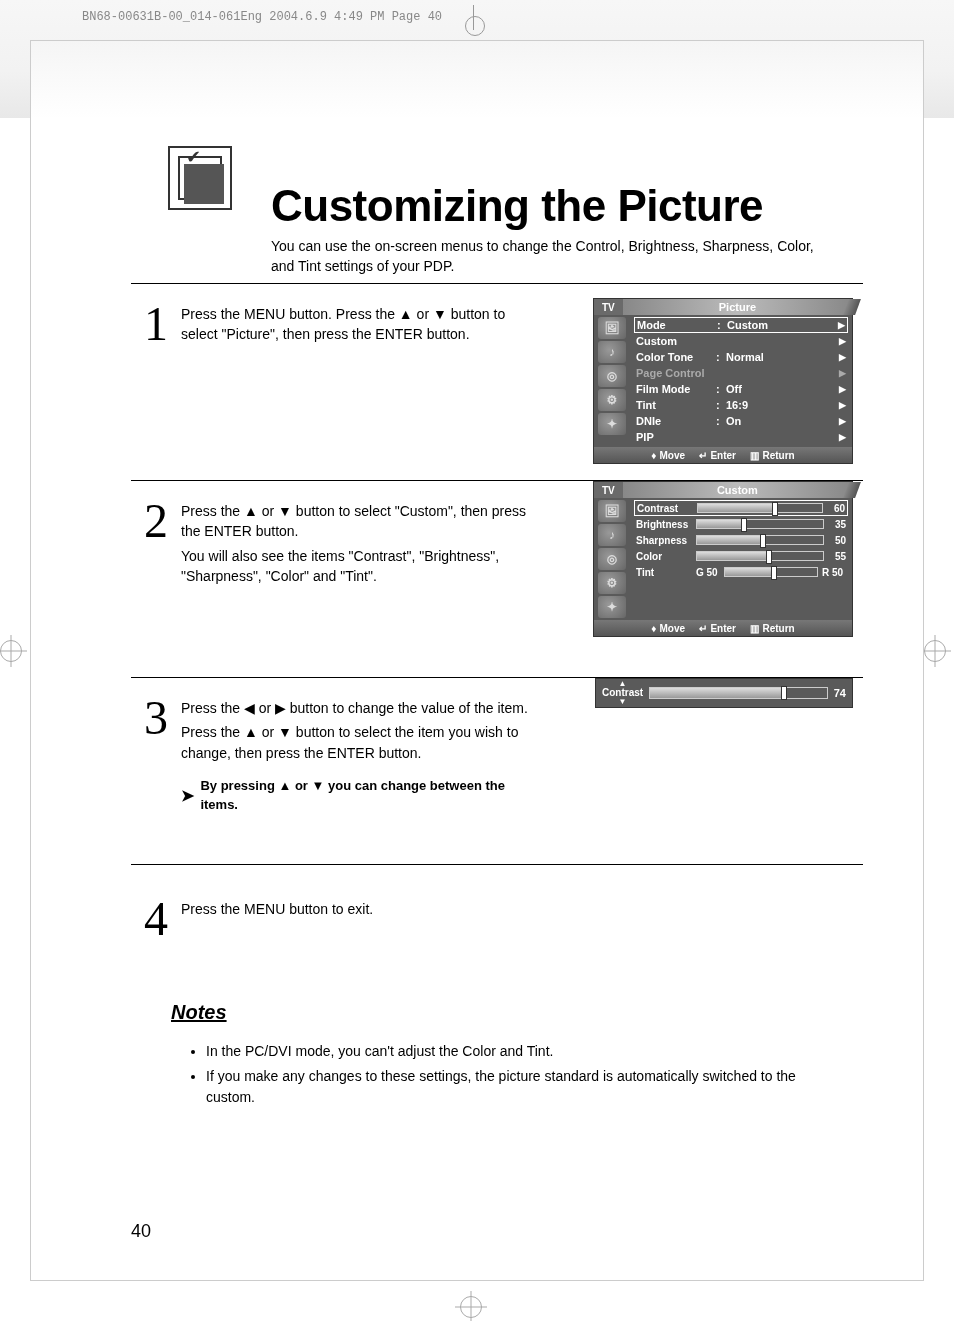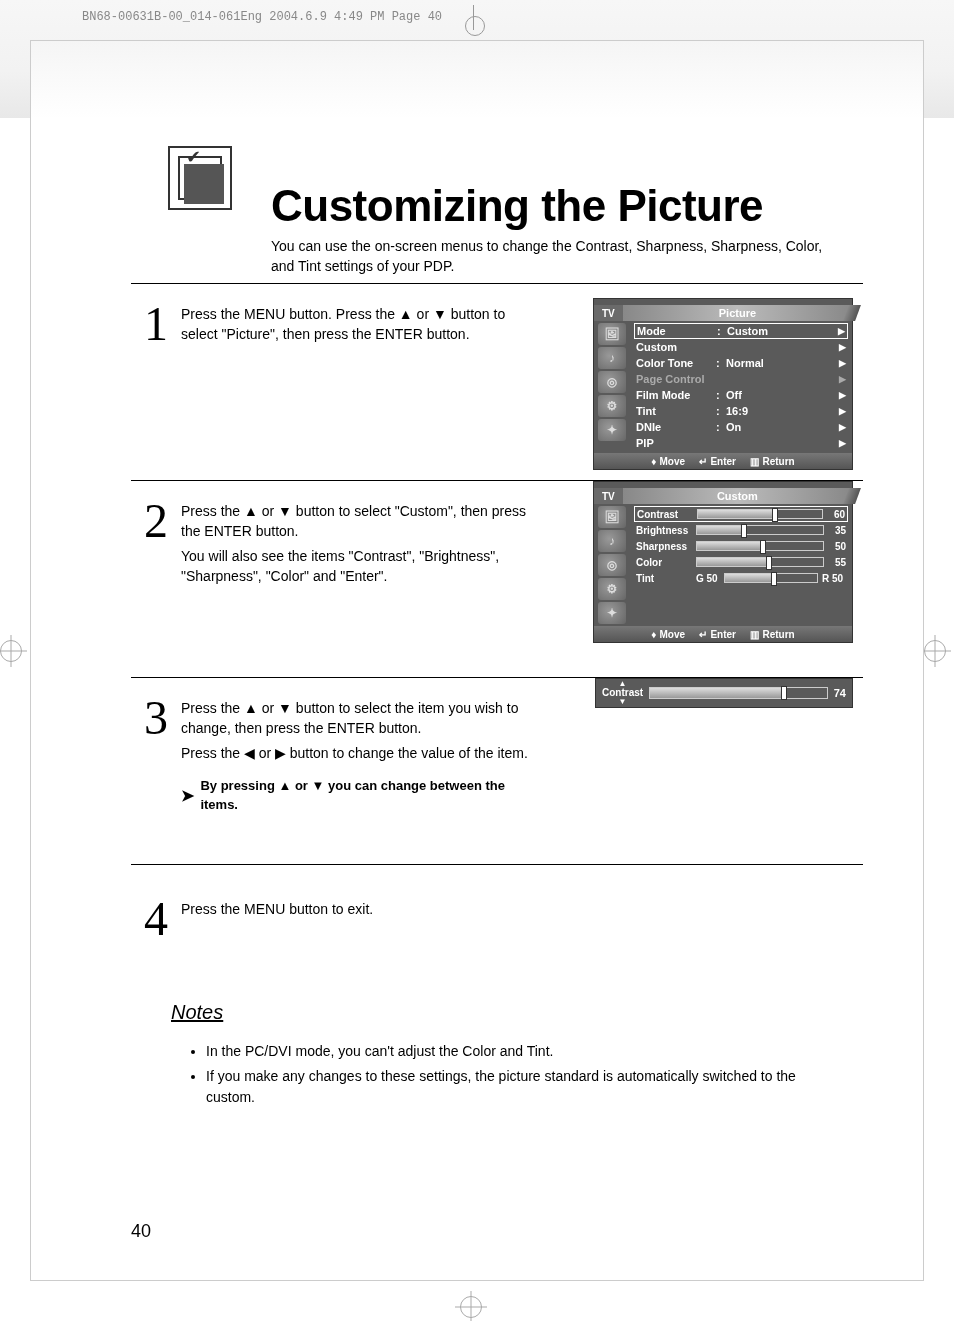--- a/index.html
+++ b/index.html
@@ -165,21 +165,20 @@
     color: #fff;
     font-size: 11px;
     font-weight: 600;
   }
   .osd-header {
     display: flex;
     align-items: center;
     background: linear-gradient(to bottom, #888, #555);
     height: 16px;
     position: relative;
-    margin-top: 6px;
   }
   .osd-tv {
     background: #6a6a6a;
     padding: 0 8px;
     height: 100%;
     display: flex; align-items: center;
     font-size: 10px;
   }
   .osd-title {
     flex: 1;
@@ -296,21 +295,21 @@
 
   
   .notes {
     position: absolute;
     top: 960px;
     left: 140px;
     right: 60px;
   }
   .notes h2 {
     font-style: italic;
-    font-weight: 400;
+    font-weight: 700;
     font-size: 20px;
     text-decoration: underline;
     margin: 0 0 4px 0;
   }
   .notes ul {
     margin: 17px;
     padding-left: 18px;
     font-size: 14px;
     line-height: 1.5;
   }
@@ -341,21 +340,21 @@
 
 <div class="page">
   <div class="page-inner-fade"></div>
 
   <div class="title-block">
     <div class="tv-icon">
       <div class="tv-icon-inner"></div>
     </div>
     <div class="title-text">
       <h1>Customizing the Picture</h1>
-      <div class="subtitle">You can use the on-screen menus to change the Contrast, Sharpness, Sharpness, Color, and Tint settings of your PDP.</div>
+      <div class="subtitle">You can use the on-screen menus to change the Control, Brightness, Sharpness, Color, and Tint settings of your PDP.</div>
     </div>
   </div>
 
   <div class="steps">
     <hr class="rule">
 
     <div class="step" style="min-height:160px;">
       <div class="step-num">1</div>
       <div class="step-body">
         <p>Press the MENU button. Press the ▲ or ▼ button to select "Picture", then press the ENTER button.</p>
@@ -441,21 +440,21 @@
         </div>
       </div>
     </div>
 
     <hr class="rule">
 
     <div class="step" style="min-height:160px;">
       <div class="step-num">2</div>
       <div class="step-body">
         <p>Press the ▲ or ▼ button to select "Custom", then press the ENTER button.</p>
-        <p>You will also see the items "Contrast", "Brightness", "Sharpness", "Color" and "Enter".</p>
+        <p>You will also see the items "Contrast", "Brightness", "Sharpness", "Color" and "Tint".</p>
       </div>
 
       <div class="osd" style="top:0;">
         <div class="osd-header">
           <div class="osd-tv">TV</div>
           <div class="osd-title">Custom</div>
         </div>
         <div class="osd-body">
           <div class="osd-icons">
             <div class="osd-icon">🖼</div>
@@ -523,22 +522,22 @@
             </span>
         </div>
       </div>
     </div>
 
     <hr class="rule">
 
     <div class="step" style="min-height:150px;">
       <div class="step-num">3</div>
       <div class="step-body">
+        <p>Press the ◀ or ▶ button to change the value of the item.</p>
         <p>Press the ▲ or ▼ button to select the item you wish to change, then press the ENTER button.</p>
-        <p>Press the ◀ or ▶ button to change the value of the item.</p>
         <div class="hint">
           <span class="hint-arrow">➤</span>
           <span>By pressing ▲ or ▼ you can change between the items.</span>
         </div>
       </div>
 
       <div class="osd-bar" style="top:0;">
         <div class="osd-bar-label">
           <span style="font-size:8px;">▲</span>
           <span>Contrast</span>

